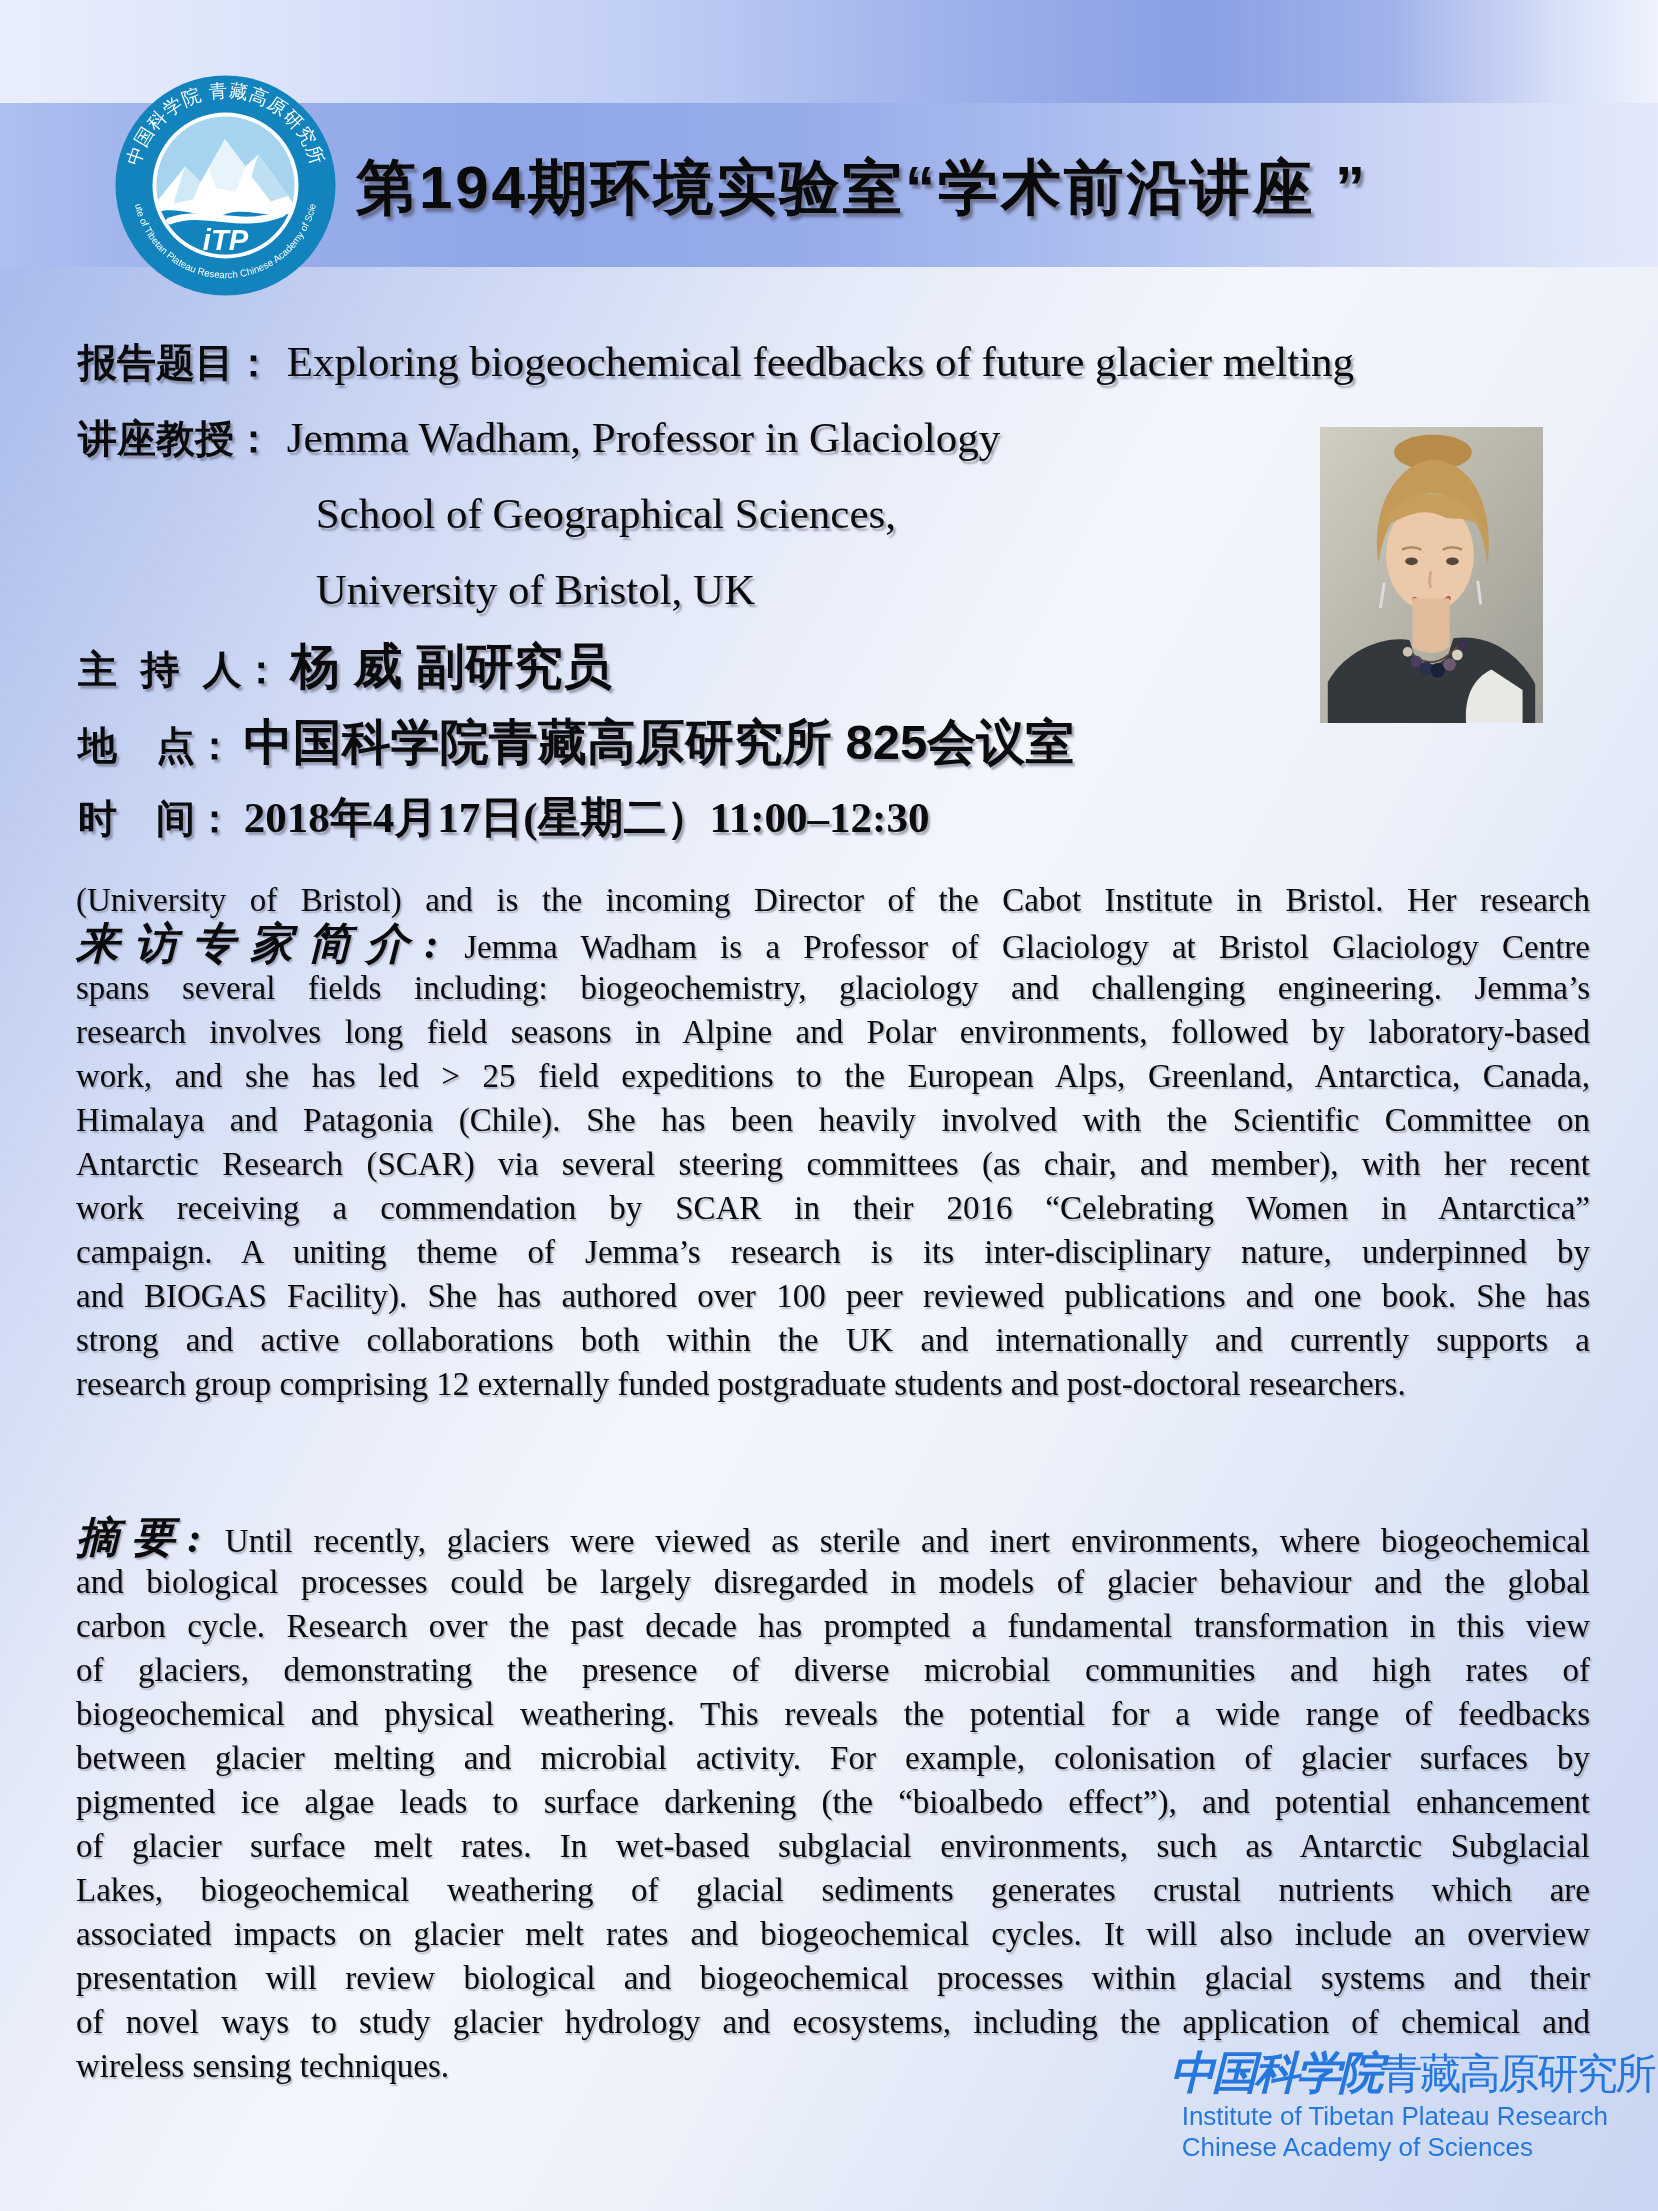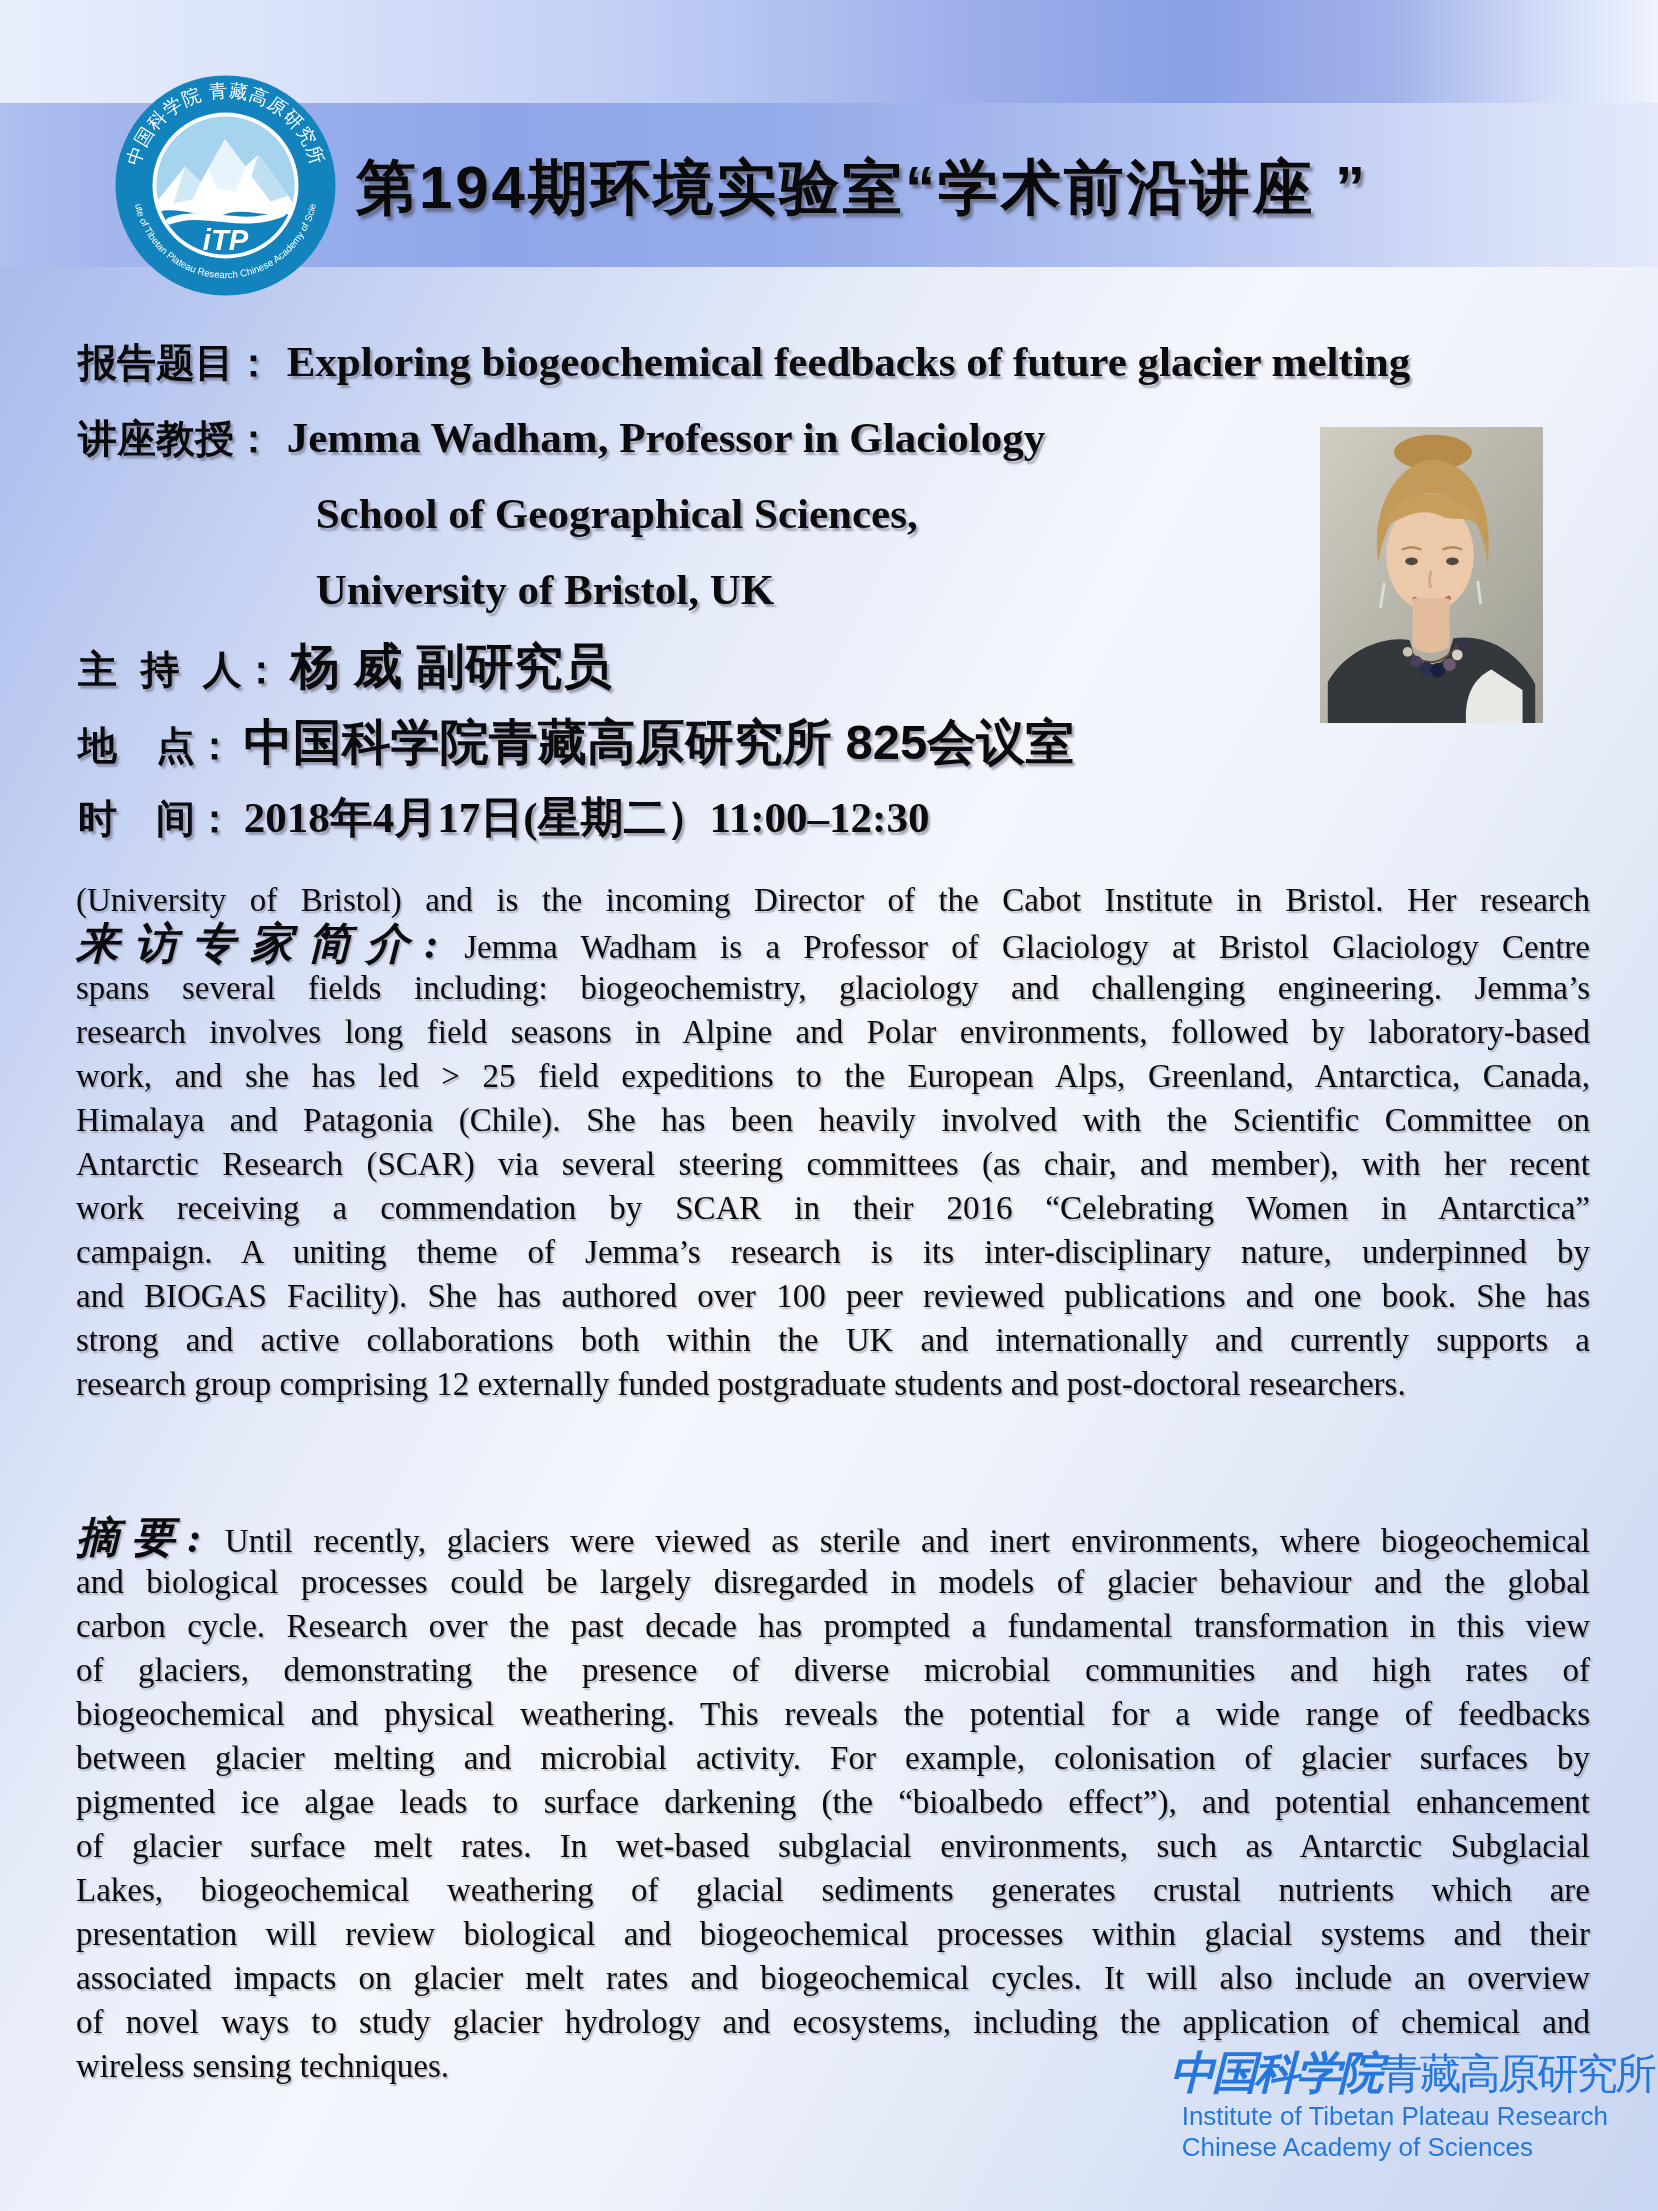--- a/index.html
+++ b/index.html
@@ -12,21 +12,21 @@
     background:linear-gradient(90deg,#aebff0 0%,#9cb0ea 12%,#8fa6e8 30%,#96abe9 48%,#aabcee 64%,#c3cff4 80%,#d9e1f8 92%,#e3e9fa 100%);}
   .title{position:absolute;left:356px;top:148px;margin:0;white-space:nowrap;
     font-family:"Liberation Sans",sans-serif;font-weight:700;font-size:60px;letter-spacing:2.9px;
     color:#0a0a0a;text-shadow:2.9px 3.9px 2.9px rgba(80,80,100,.65);}
   .logo{position:absolute;left:115px;top:75px;width:221px;height:221px;}
   .photo{position:absolute;left:1320px;top:427px;width:223px;height:296px;}
   .info{position:absolute;left:78px;top:324px;width:1521px;}
   .il{height:76px;line-height:76px;white-space:nowrap;}
   .lbl{font-family:Liberation Mono, monospace;font-weight:700;font-size:39px;
     text-shadow:2.4px 2.9px 2px rgba(90,90,110,.5);}
-  .val-en{font-family:"Liberation Serif",serif;font-weight:700;font-size:43px;
+  .val-en{font-family:"Liberation Serif",serif;font-weight:400;font-size:43px;
     text-shadow:2.4px 2.9px 2px rgba(90,90,110,.5);padding-left:13.7px;}
   .val-cn{font-family:"Liberation Sans",sans-serif;font-weight:700;font-size:49px;
     text-shadow:2.4px 2.9px 2px rgba(90,90,110,.5);padding-left:9.8px;}
   .val-mx{font-family:"Liberation Serif",serif;font-weight:700;font-size:43px;
     text-shadow:2.4px 2.9px 2px rgba(90,90,110,.5);padding-left:9.8px;}
   .indent{padding-left:224px;}
   .para{position:absolute;left:76px;width:1514px;font-family:"Liberation Serif",serif;
     font-size:33px;color:#0b0b0d;}
   .para .pline{height:44px;line-height:44px;white-space:nowrap;
     text-align:justify;text-align-last:justify;
@@ -156,22 +156,22 @@
   <div class="para abs">
       <div class="pline"><span class="kai">摘要: </span>Until recently, glaciers were viewed as sterile and inert environments, where biogeochemical</div>
       <div class="pline">and biological processes could be largely disregarded in models of glacier behaviour and the global</div>
       <div class="pline">carbon cycle. Research over the past decade has prompted a fundamental transformation in this view</div>
       <div class="pline">of glaciers, demonstrating the presence of diverse microbial communities and high rates of</div>
       <div class="pline">biogeochemical and physical weathering. This reveals the potential for a wide range of feedbacks</div>
       <div class="pline">between glacier melting and microbial activity. For example, colonisation of glacier surfaces by</div>
       <div class="pline">pigmented ice algae leads to surface darkening (the “bioalbedo effect”), and potential enhancement</div>
       <div class="pline">of glacier surface melt rates. In wet-based subglacial environments, such as Antarctic Subglacial</div>
       <div class="pline">Lakes, biogeochemical weathering of glacial sediments generates crustal nutrients which are</div>
+      <div class="pline">associated impacts on glacier melt rates and biogeochemical cycles. It will also include an overview</div>
       <div class="pline">presentation will review biological and biogeochemical processes within glacial systems and their</div>
-      <div class="pline">associated impacts on glacier melt rates and biogeochemical cycles. It will also include an overview</div>
       <div class="pline">of novel ways to study glacier hydrology and ecosystems, including the application of chemical and</div>
       <div class="pline last">wireless sensing techniques.</div>
     </div>
 
   <div class="flogo">
     <div class="flogo-row1">
       <span class="cas-script">中国科学院</span><span class="flogo-cn">青藏高原研究所</span>
     </div>
     <div class="flogo-en">Institute of Tibetan Plateau Research</div>
     <div class="flogo-en">Chinese Academy of Sciences</div>

